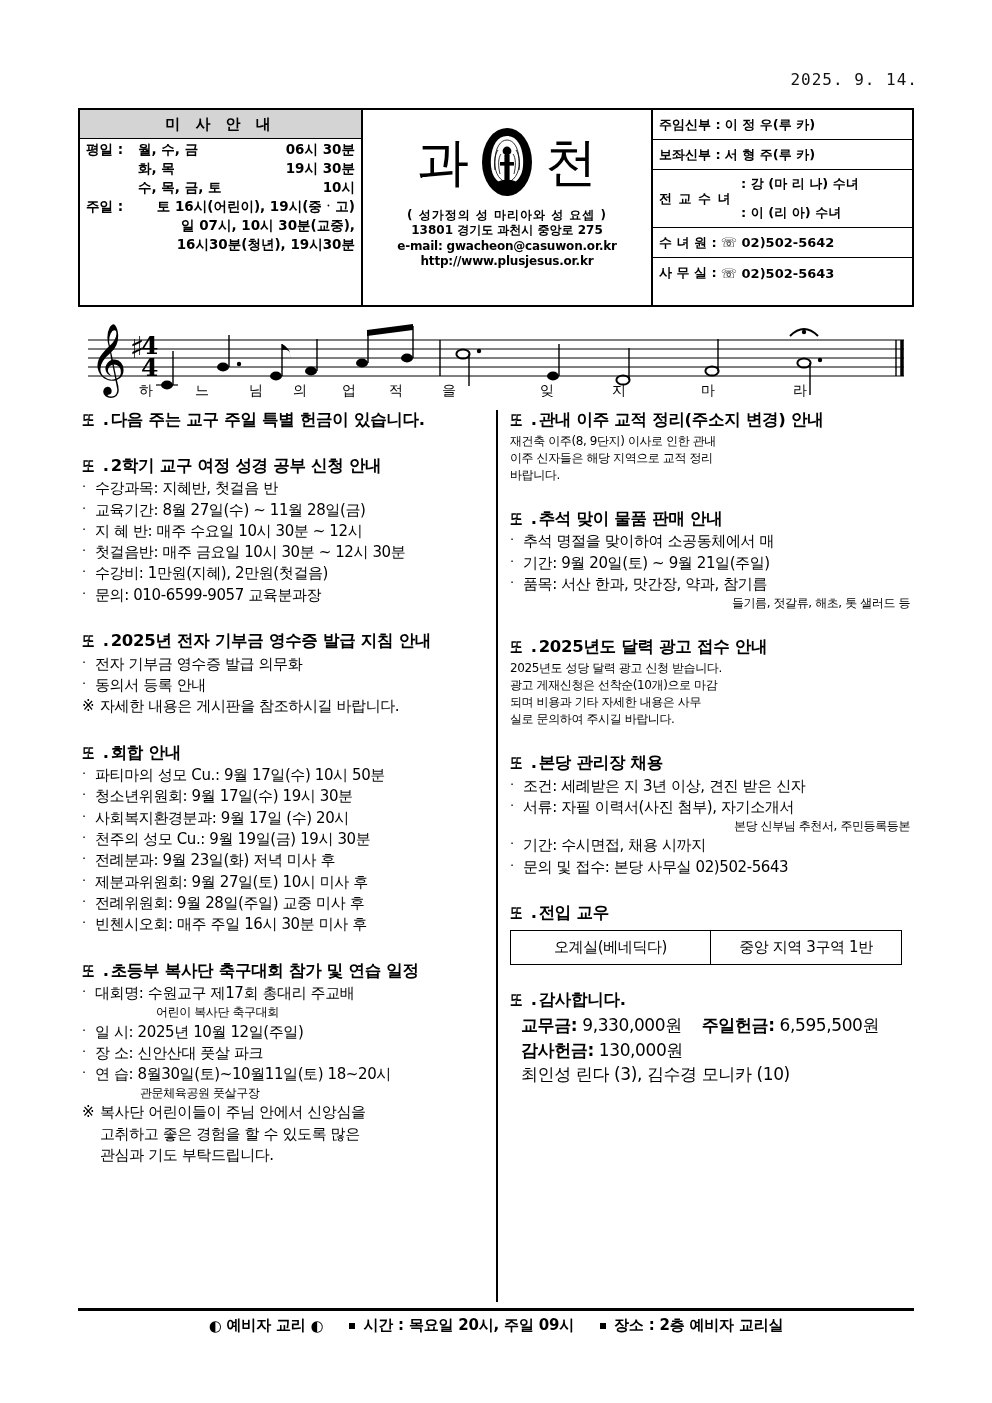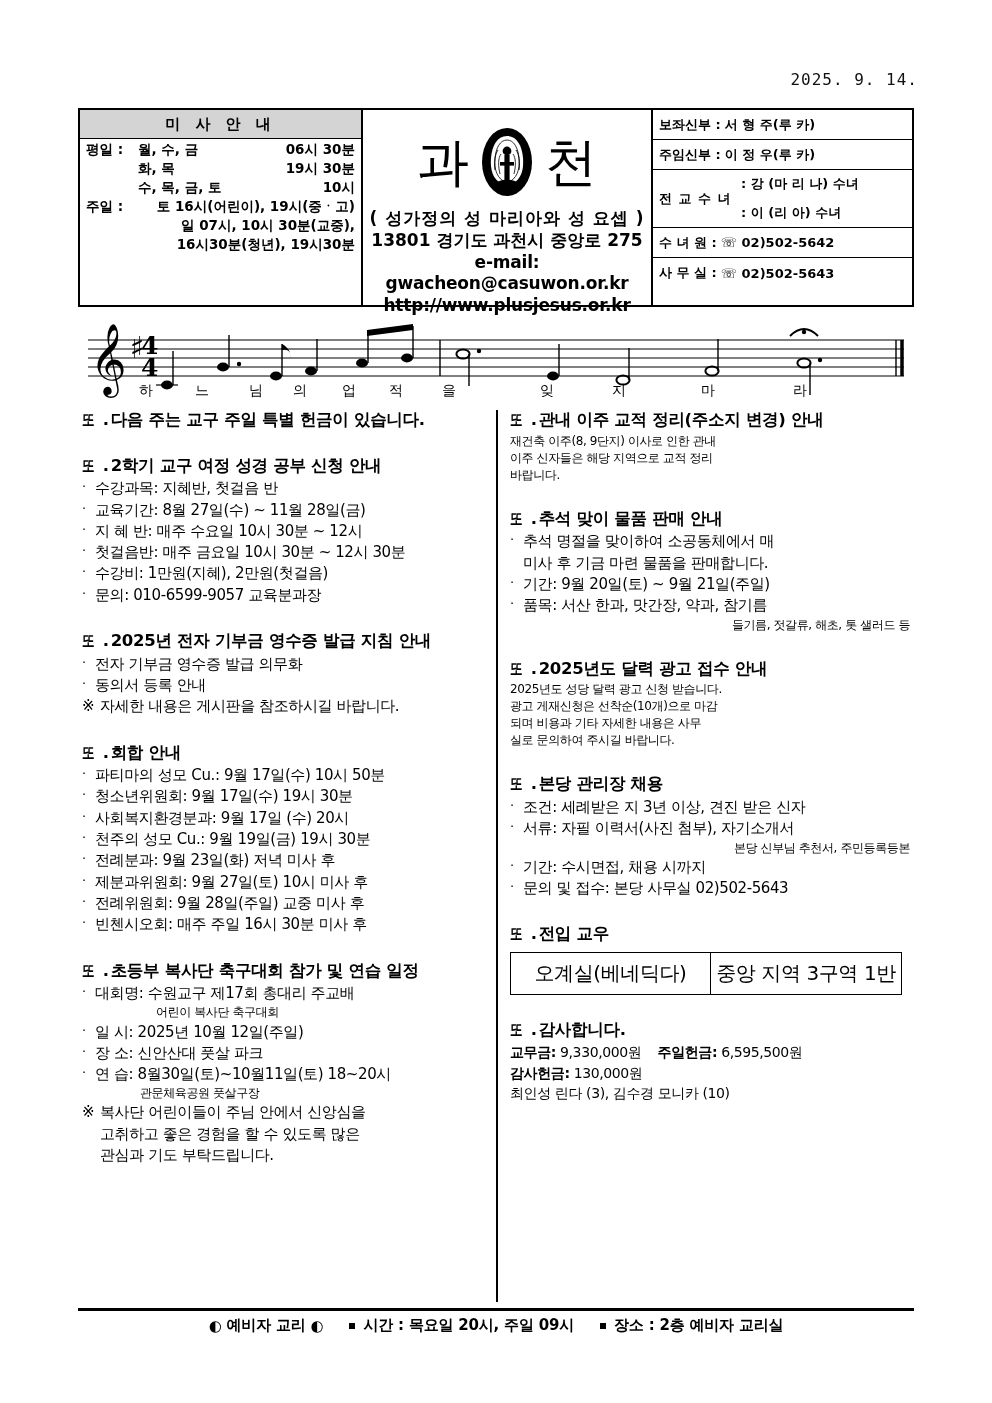--- a/index.html
+++ b/index.html
@@ -36,21 +36,21 @@
   .mass-row{ display:flex; font-size:13.5px; font-weight:bold; line-height:1.0; margin-bottom:5.5px; white-space:nowrap;}
   .mass-row .lbl{ width:52px; flex:none; }
   .mass-row .days{ flex:1; }
   .mass-row .time{ flex:none; text-align:right; }
   .mass-row.full .days{ flex:1; text-align:right; }
 
   .mh-mid{ width:290px; border-right:2px solid #000; position:relative; padding-top:6px; }
   .logo-line{ display:flex; align-items:center; justify-content:center; gap:12px; height:92px; }
   .logo-ch{ font-size:52px; font-weight:500; line-height:1; font-family:"DejaVu Sans","Liberation Sans",sans-serif;}
   .emblem{ width:52px; height:72px; }
-  .mh-mid-text{ text-align:center; font-size:17px; font-weight:bold; line-height:1.28; letter-spacing:0px; }
+  .mh-mid-text{ text-align:center; font-size:12px; font-weight:bold; line-height:1.28; letter-spacing:0px; }
   .mh-mid-text .ln1{ letter-spacing:1px; }
   .mh-mid-text .mono{ font-family:"DejaVu Sans","Liberation Sans",sans-serif; letter-spacing:-0.2px;}
 
   .mh-right{ flex:1; display:flex; flex-direction:column; }
   .mh-r-row{ border-bottom:1px solid #000; display:flex; align-items:center;
              font-size:13px; font-weight:bold; padding:0 6px; white-space:nowrap; }
   .mh-r-row:last-child{ border-bottom:none; }
   .mh-r-row .k{ flex:none; }
   .mh-r-row .v{ margin-left:4px; }
   .mh-r-row.h1{ height:30px; }
@@ -94,26 +94,26 @@
   .note.cont .bul{ visibility:hidden; }
   .indent-1{ padding-left:74px; }
   .indent-2{ padding-left:58px; }
   .indent-3{ padding-left:44px;text-align:right; }
   .gap{ height:14px; }
 
   
   .xfer-table{
     margin-top:7px; width:392px; border:1.5px solid #000; display:flex;
   }
-  .xfer-cell{ padding:7px 4px; text-align:center; font-size:20px; letter-spacing:-0.4px;}
+  .xfer-cell{ padding:7px 4px; text-align:center; font-size:15px; letter-spacing:-0.4px;}
   .xfer-cell.c1{ width:200px; border-right:1.5px solid #000; }
   .xfer-cell.c2{ flex:1; }
 
   
-  .thanks-line{ font-size:14px; line-height:1.45; letter-spacing:-0.4px; }
+  .thanks-line{ font-size:17px; line-height:1.45; letter-spacing:-0.4px;margin-left:11px; }
   .thanks-line .k{ font-weight:bold; }
 
   
   .footer-rule{ position:absolute; left:78px; top:1308px; width:836px; height:2.5px; background:#000; }
   .footer{
     position:absolute; left:78px; top:1316px; width:836px;
     display:flex; justify-content:center; align-items:center; gap:26px;
     font-size:15px; font-weight:bold; letter-spacing:-0.2px;
   }
   .footer .blk{ display:flex; align-items:center; gap:5px; white-space:nowrap;}
@@ -184,26 +184,26 @@
       <div class="mh-mid-text">
         <div class="ln1">( 성가정의 성 마리아와 성 요셉 )</div>
         <div>13801   경기도 과천시 중앙로 275</div>
         <div class="mono">e-mail:  gwacheon@casuwon.or.kr</div>
         <div class="mono">http://www.plusjesus.or.kr</div>
       </div>
     </div>
 
     <div class="mh-right">
       <div class="mh-r-row h1">
+        <span class="k">주임신부 :</span>
+        <span class="v">이 정 우(루     카)</span>
+      </div>
+      <div class="mh-r-row h1">
         <span class="k">보좌신부 :</span>
         <span class="v">서 형 주(루     카)</span>
-      </div>
-      <div class="mh-r-row h1">
-        <span class="k">주임신부 :</span>
-        <span class="v">이 정 우(루     카)</span>
       </div>
       <div class="mh-r-row nun">
         <div class="nun-k">전 교 수 녀</div>
         <div class="nun-v">
           <div>: 강 (마 리 나) 수녀</div>
           <div>: 이 (리      아) 수녀</div>
         </div>
       </div>
       <div class="mh-r-row h1">
         <span class="k">수 녀 원 :</span>
@@ -459,24 +459,20 @@
     <div class="sec">
       <div class="sec-head">
         <span class="mark">또</span>
         <span class="mark-dot">.</span>
         <span class="ht">추석 맞이 물품 판매 안내</span>
       </div>
       <div class="li">
           <span class="bul">·</span>
           <span class="txt">추석 명절을 맞이하여 소공동체에서 매</span>
         </div>
-      <div class="li cont">
-          <span class="bul">·</span>
-          <span class="txt">미사 후 기금 마련 물품을 판매합니다.</span>
-        </div>
       <div class="li">
           <span class="bul">·</span>
           <span class="txt">기간: 9월 20일(토) ~ 9월 21일(주일)</span>
         </div>
       <div class="li">
           <span class="bul">·</span>
           <span class="txt">품목: 서산 한과, 맛간장, 약과, 참기름</span>
         </div>
       <div class="para indent-3">들기름, 젓갈류, 해초, 톳 샐러드 등</div>
     </div>

